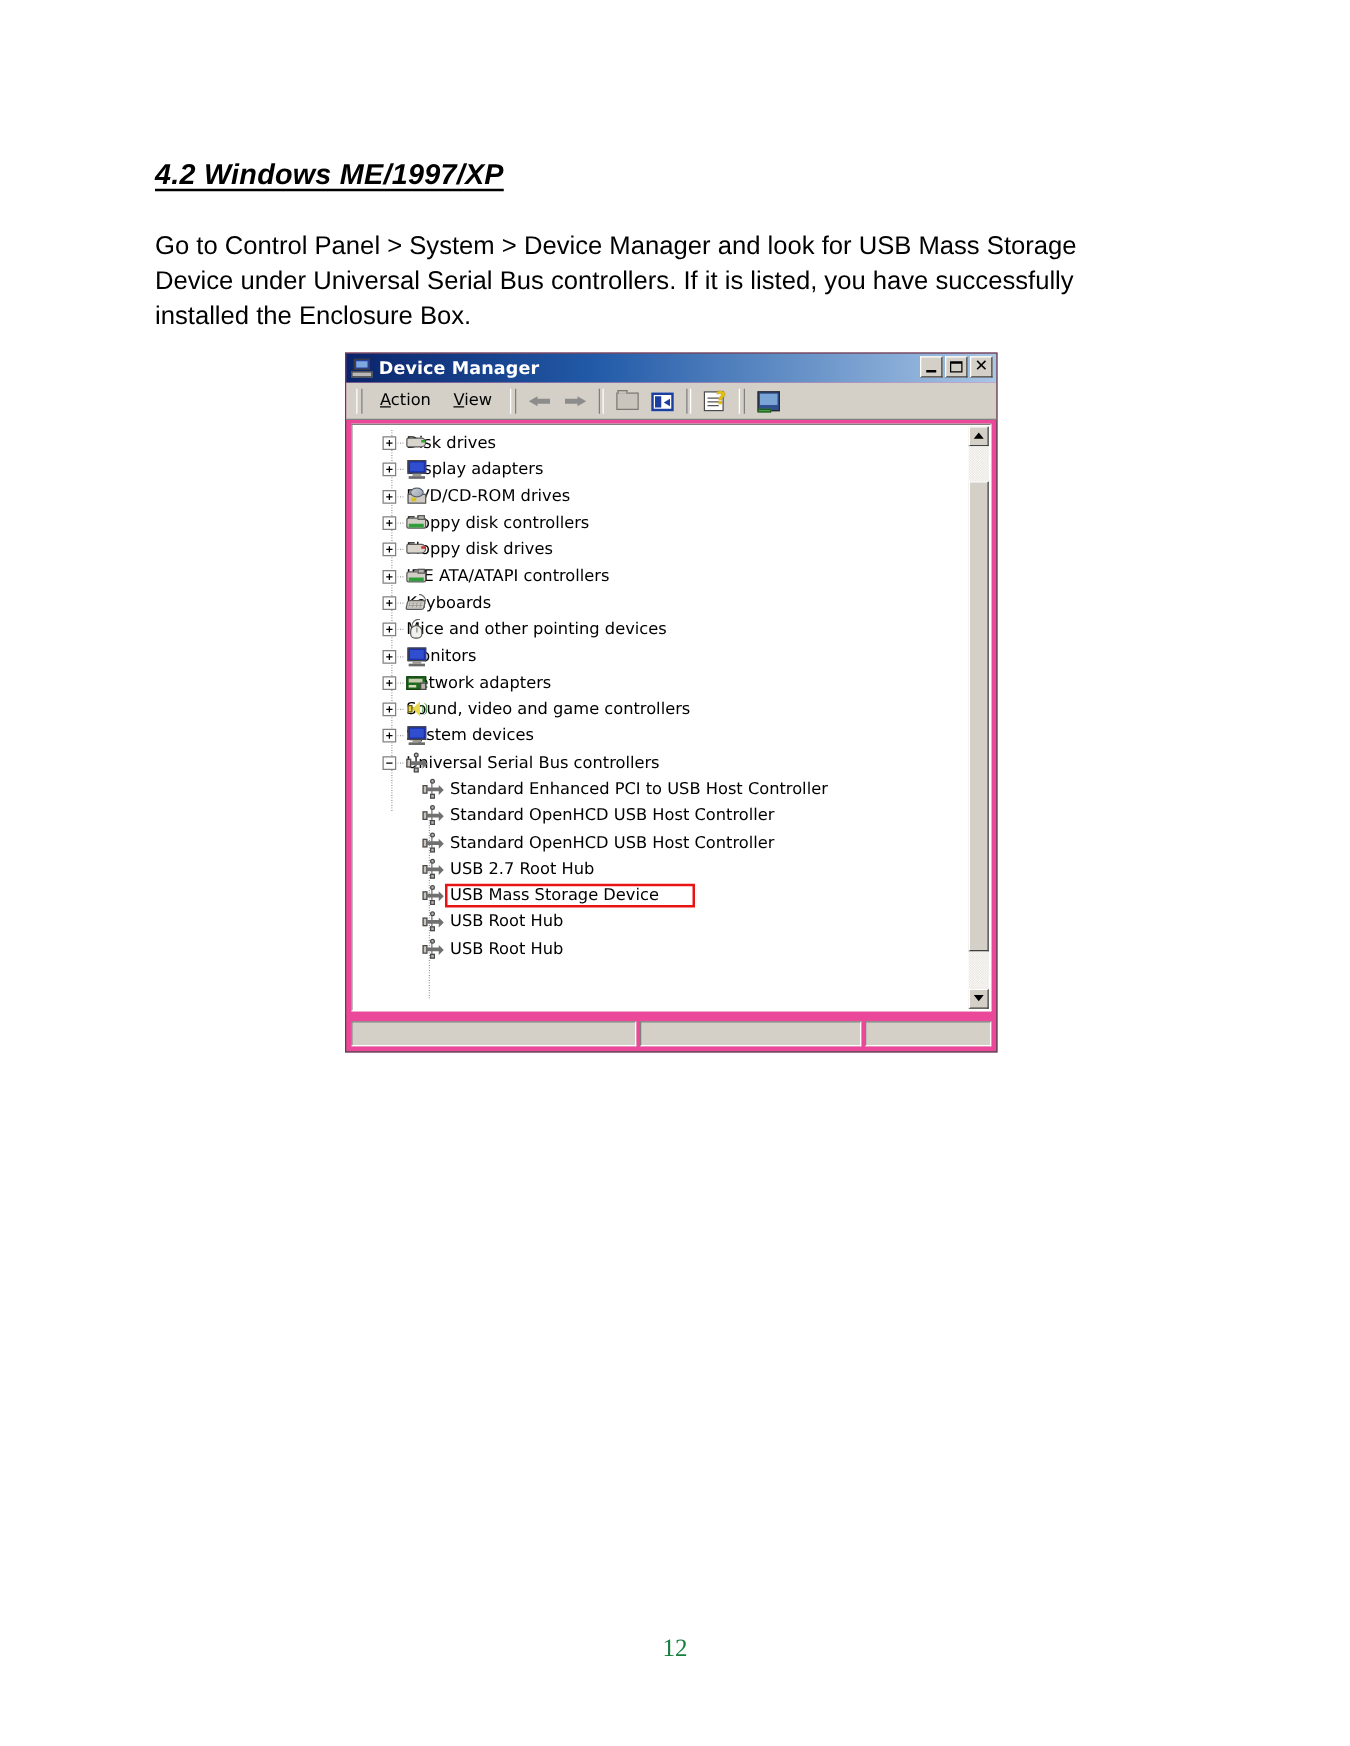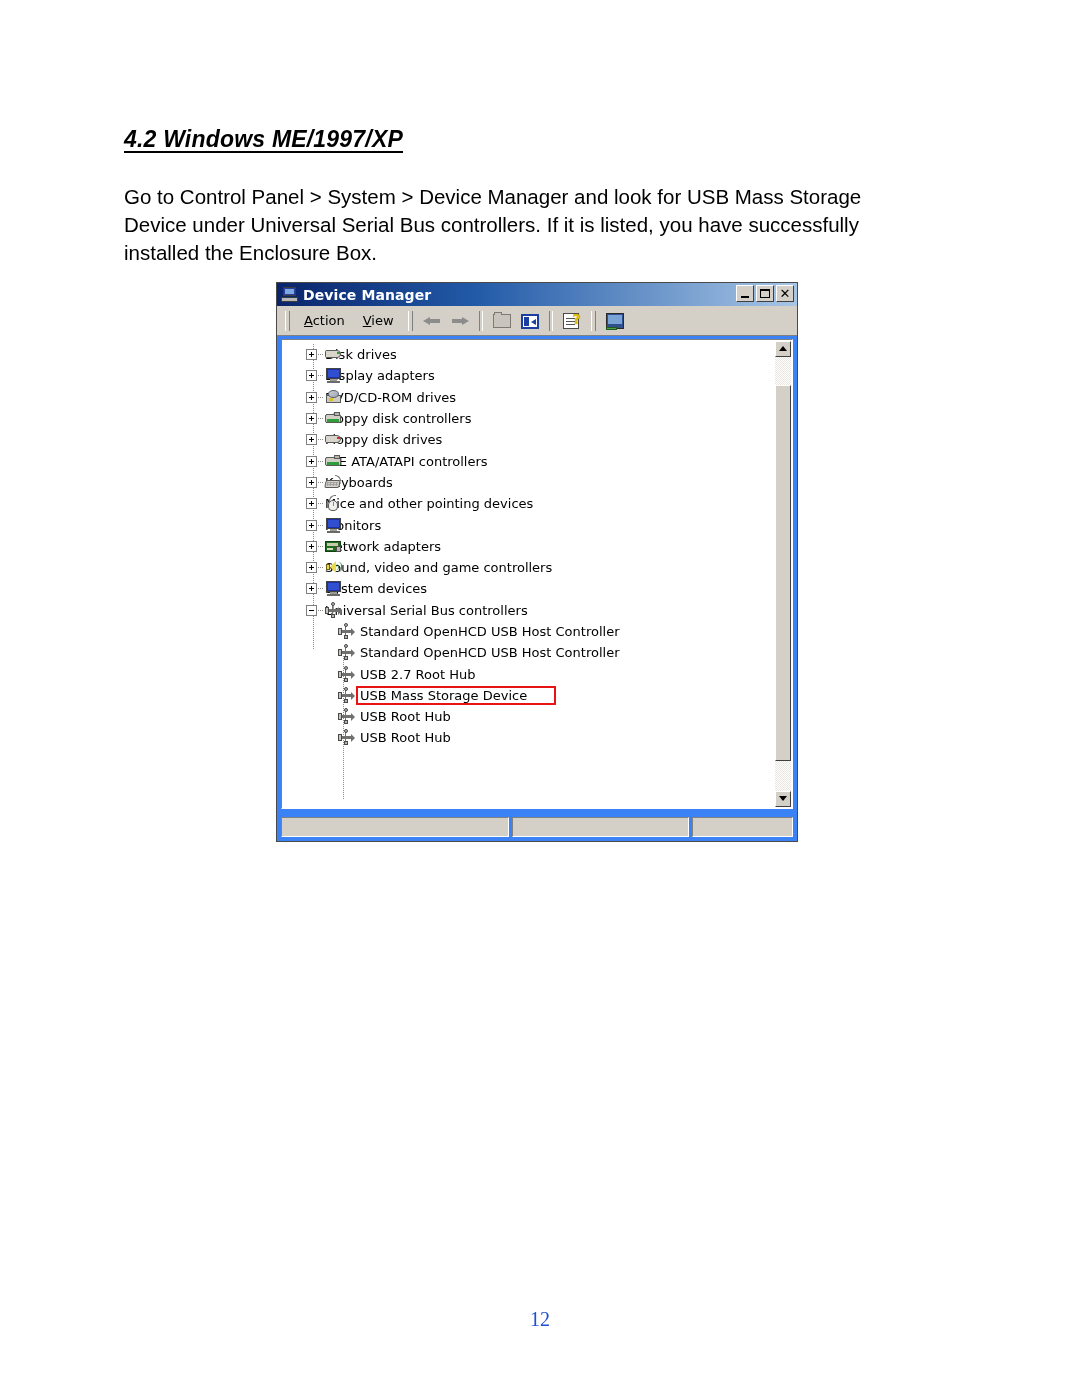--- a/index.html
+++ b/index.html
@@ -42,31 +42,31 @@
   .doc-paragraph b { font-weight: normal; }
 
   .page-number {
     position: absolute;
     left: 0;
     top: 1308px;
     width: 1080px;
     text-align: center;
     font-family: "Liberation Serif", serif;
     font-size: 20px;
-    color: #1d4ed8;
+    color: #15803d;
   }
 
   
   .dm-window {
     position: absolute;
     left: 276px;
     top: 282px;
     width: 522px;
     height: 560px;
-    background: #3b82f6;
+    background: #ec4899;
     border: 1px solid #4a4a4a;
     box-sizing: border-box;
     font-family: "DejaVu Sans", "Liberation Sans", sans-serif;
   }
 
   
   .dm-titlebar {
     position: relative;
     height: 23px;
     background: linear-gradient(to right, #0a246a 0%, #225aa8 38%, #6b95c9 72%, #a8c6e6 100%);
@@ -963,20 +963,35 @@
                 <span class="ic ic-usb">
                   <span class="trunk"></span>
                   <span class="tip"></span>
                   <span class="s1"></span>
                   <span class="s2"></span>
                   <span class="b1"></span>
                   <span class="b2"></span>
                   <span class="plug"></span>
                 </span>
               </span>
+              <span class="tree-label">Standard Enhanced PCI to USB Host Controller</span>
+            </div>
+            <div class="tree-row child">
+              <span class="tree-dash-child"></span>
+              <span class="dev-icon">
+                <span class="ic ic-usb">
+                  <span class="trunk"></span>
+                  <span class="tip"></span>
+                  <span class="s1"></span>
+                  <span class="s2"></span>
+                  <span class="b1"></span>
+                  <span class="b2"></span>
+                  <span class="plug"></span>
+                </span>
+              </span>
               <span class="tree-label">Standard OpenHCD USB Host Controller</span>
             </div>
             <div class="tree-row child">
               <span class="tree-dash-child"></span>
               <span class="dev-icon">
                 <span class="ic ic-usb">
                   <span class="trunk"></span>
                   <span class="tip"></span>
                   <span class="s1"></span>
                   <span class="s2"></span>

